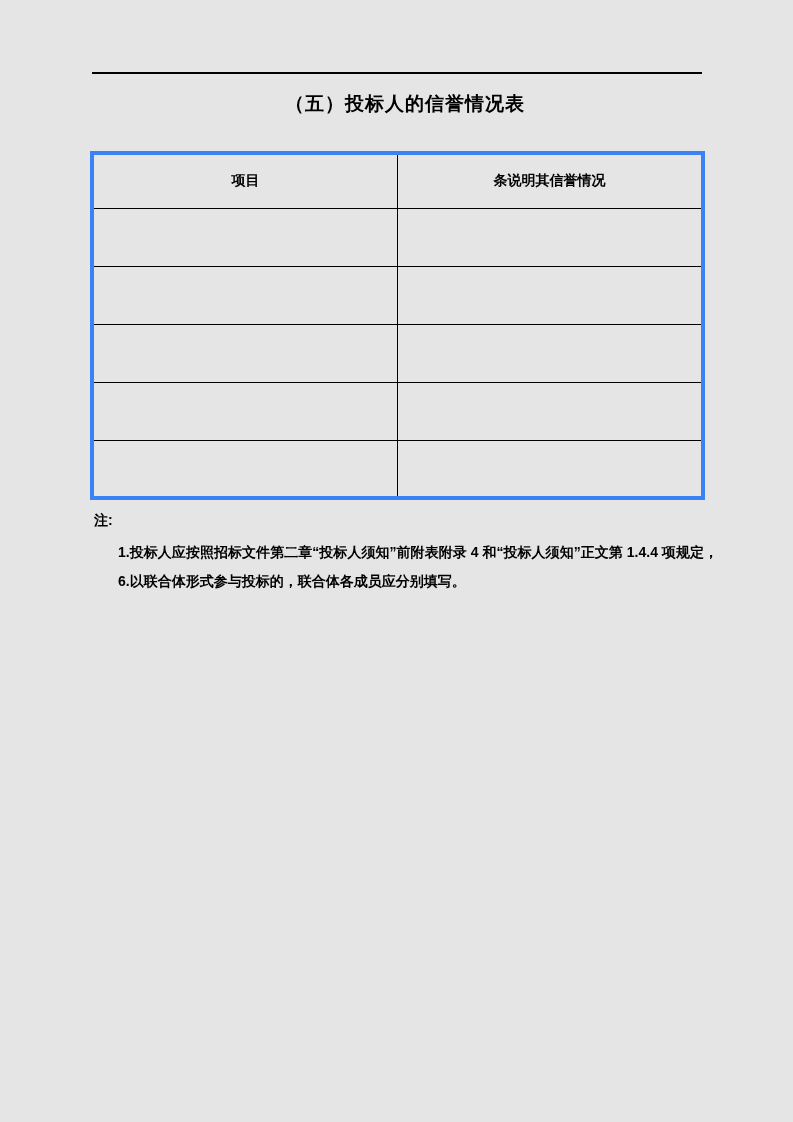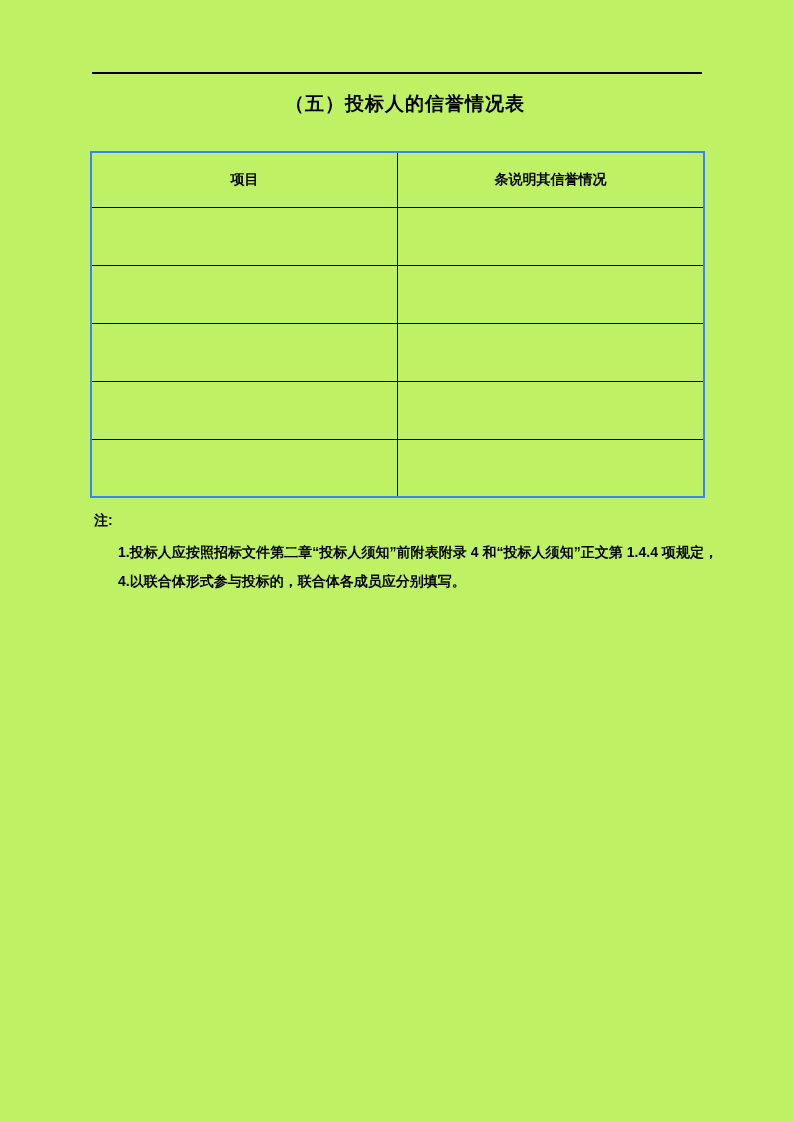--- a/index.html
+++ b/index.html
@@ -4,21 +4,21 @@
 <style>
   html, body {
     margin: 0;
     padding: 0;
     background: #ffffff;
   }
   .page {
     position: relative;
     width: 793px;
     height: 1122px;
-    background: #bef264;
+    background: #e5e5e5;
     overflow: hidden;
     font-family: "Liberation Sans", sans-serif;
     font-weight: 700;
     color: #000000;
   }
   .header-rule {
     position: absolute;
     left: 92px;
     top: 72px;
     width: 610px;
@@ -37,21 +37,21 @@
     letter-spacing: 1px;
     line-height: 22px;
   }
   .credit-table {
     position: absolute;
     left: 90px;
     top: 151px;
     width: 615px;
     border-collapse: collapse;
     table-layout: fixed;
-    border: 2px solid #3b82f6;
+    border: 4px solid #3b82f6;
   }
   .credit-table th,
   .credit-table td {
     border: 1px solid #000000;
     padding: 0;
     font-size: 14px;
     font-weight: 700;
     text-align: center;
     vertical-align: middle;
   }
@@ -121,17 +121,17 @@
           <td></td>
           <td></td>
         </tr>
       </tbody>
   </table>
 
   <div class="notes">
     <div class="note-label">注:</div>
     <div>
         <div class="note-line indent stretch">1.投标人应按照招标文件第二章“投标人须知”前附表附录 4 和“投标人须知”正文第 1.4.4 项规定，逐</div>
-        <div class="note-line indent">4.以联合体形式参与投标的，联合体各成员应分别填写。</div>
+        <div class="note-line indent">6.以联合体形式参与投标的，联合体各成员应分别填写。</div>
       </div>
   </div>
 
 </div>
 
 </body></html>

